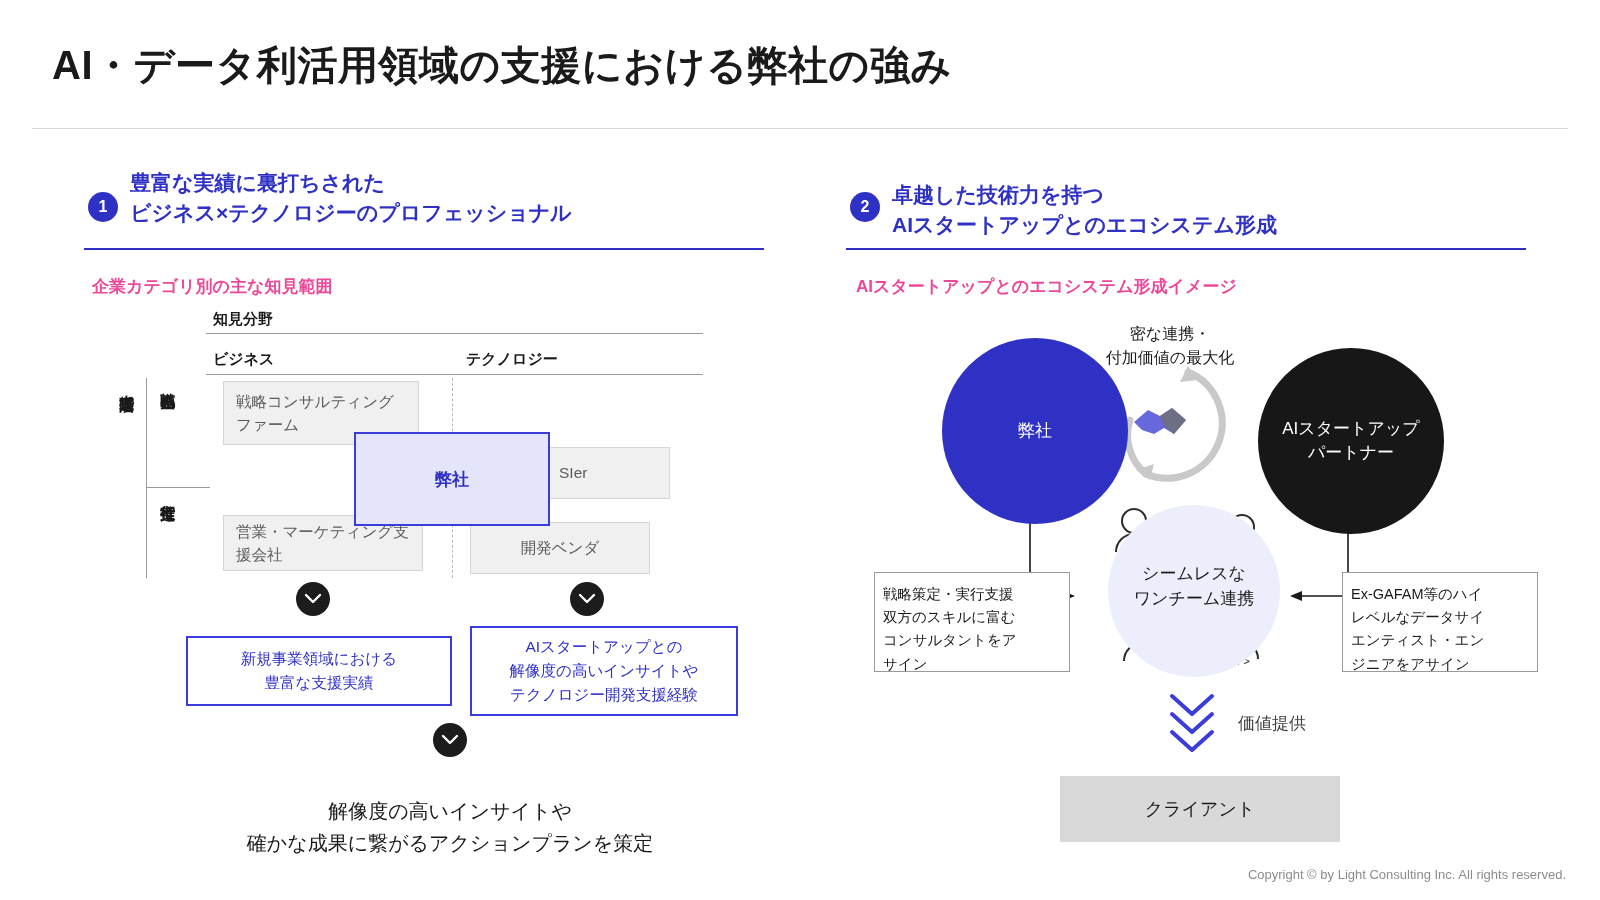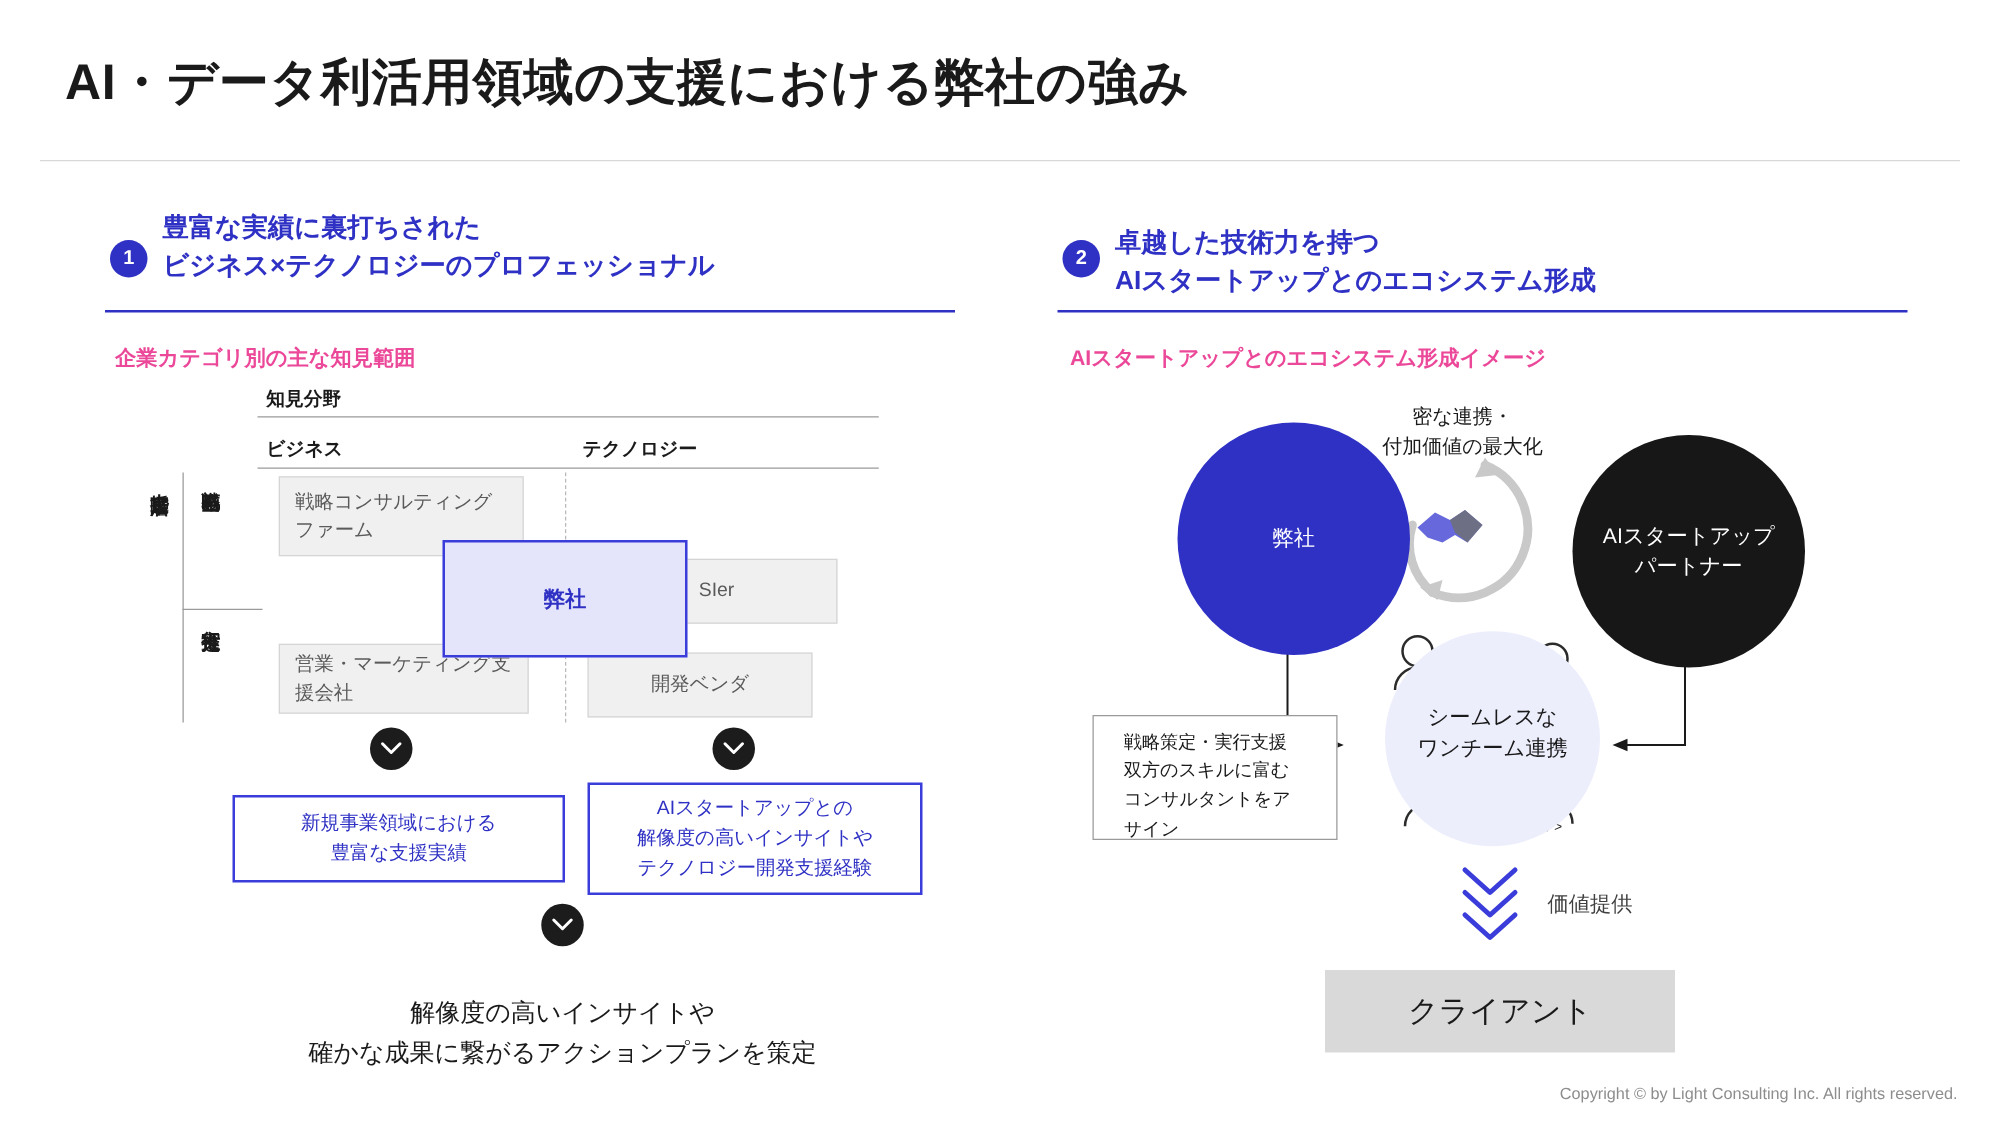--- a/index.html
+++ b/index.html
@@ -193,35 +193,35 @@
     line-height: 1.5;
     white-space: pre-line;
   }
   .callout {
     position: absolute;
     border: 1px solid #9a9a9a;
     background: #ffffff;
     font-size: 14.5px;
     color: #1a1a1a;
     line-height: 1.6;
-    padding: 10px 24px;
+    padding: 10px 8px;
     box-sizing: border-box;
     white-space: pre-line;
   }
   .value-label {
     position: absolute;
     font-size: 17px;
     color: #404040;
     white-space: nowrap;
   }
   .client-box {
     position: absolute;
     background: #d9d9d9;
     color: #1a1a1a;
-    font-size: 24px;
+    font-size: 18px;
     display: flex;
     align-items: center;
     justify-content: center;
   }
   .footer {
     position: absolute;
     right: 34px;
     bottom: 18px;
     font-size: 13px;
     color: #8d8d8d;
@@ -355,19 +355,23 @@
 ワンチーム連携</div>
 
   <div class="circle blue" style="left:942px; top:338px; width:186px; height:186px;">弊社</div>
   <div class="circle black" style="left:1258px; top:348px; width:186px; height:186px;">AIスタートアップ
 パートナー</div>
 
   <div class="callout" style="left:874px; top:572px; width:196px; height:100px;">戦略策定・実行支援
 双方のスキルに富む
 コンサルタントをア
 サイン</div>
+  <div class="callout" style="left:1342px; top:572px; width:196px; height:100px;">Ex-GAFAM等のハイ
+レベルなデータサイ
+エンティスト・エン
+ジニアをアサイン</div>
 
   <div class="value-label" style="left:1238px; top:712px;">価値提供</div>
 
   <div class="client-box" style="left:1060px; top:776px; width:280px; height:66px;">クライアント</div>
 
   <div class="footer">Copyright © by Light Consulting Inc. All rights reserved.</div>
 </div>
 
 </body></html>

